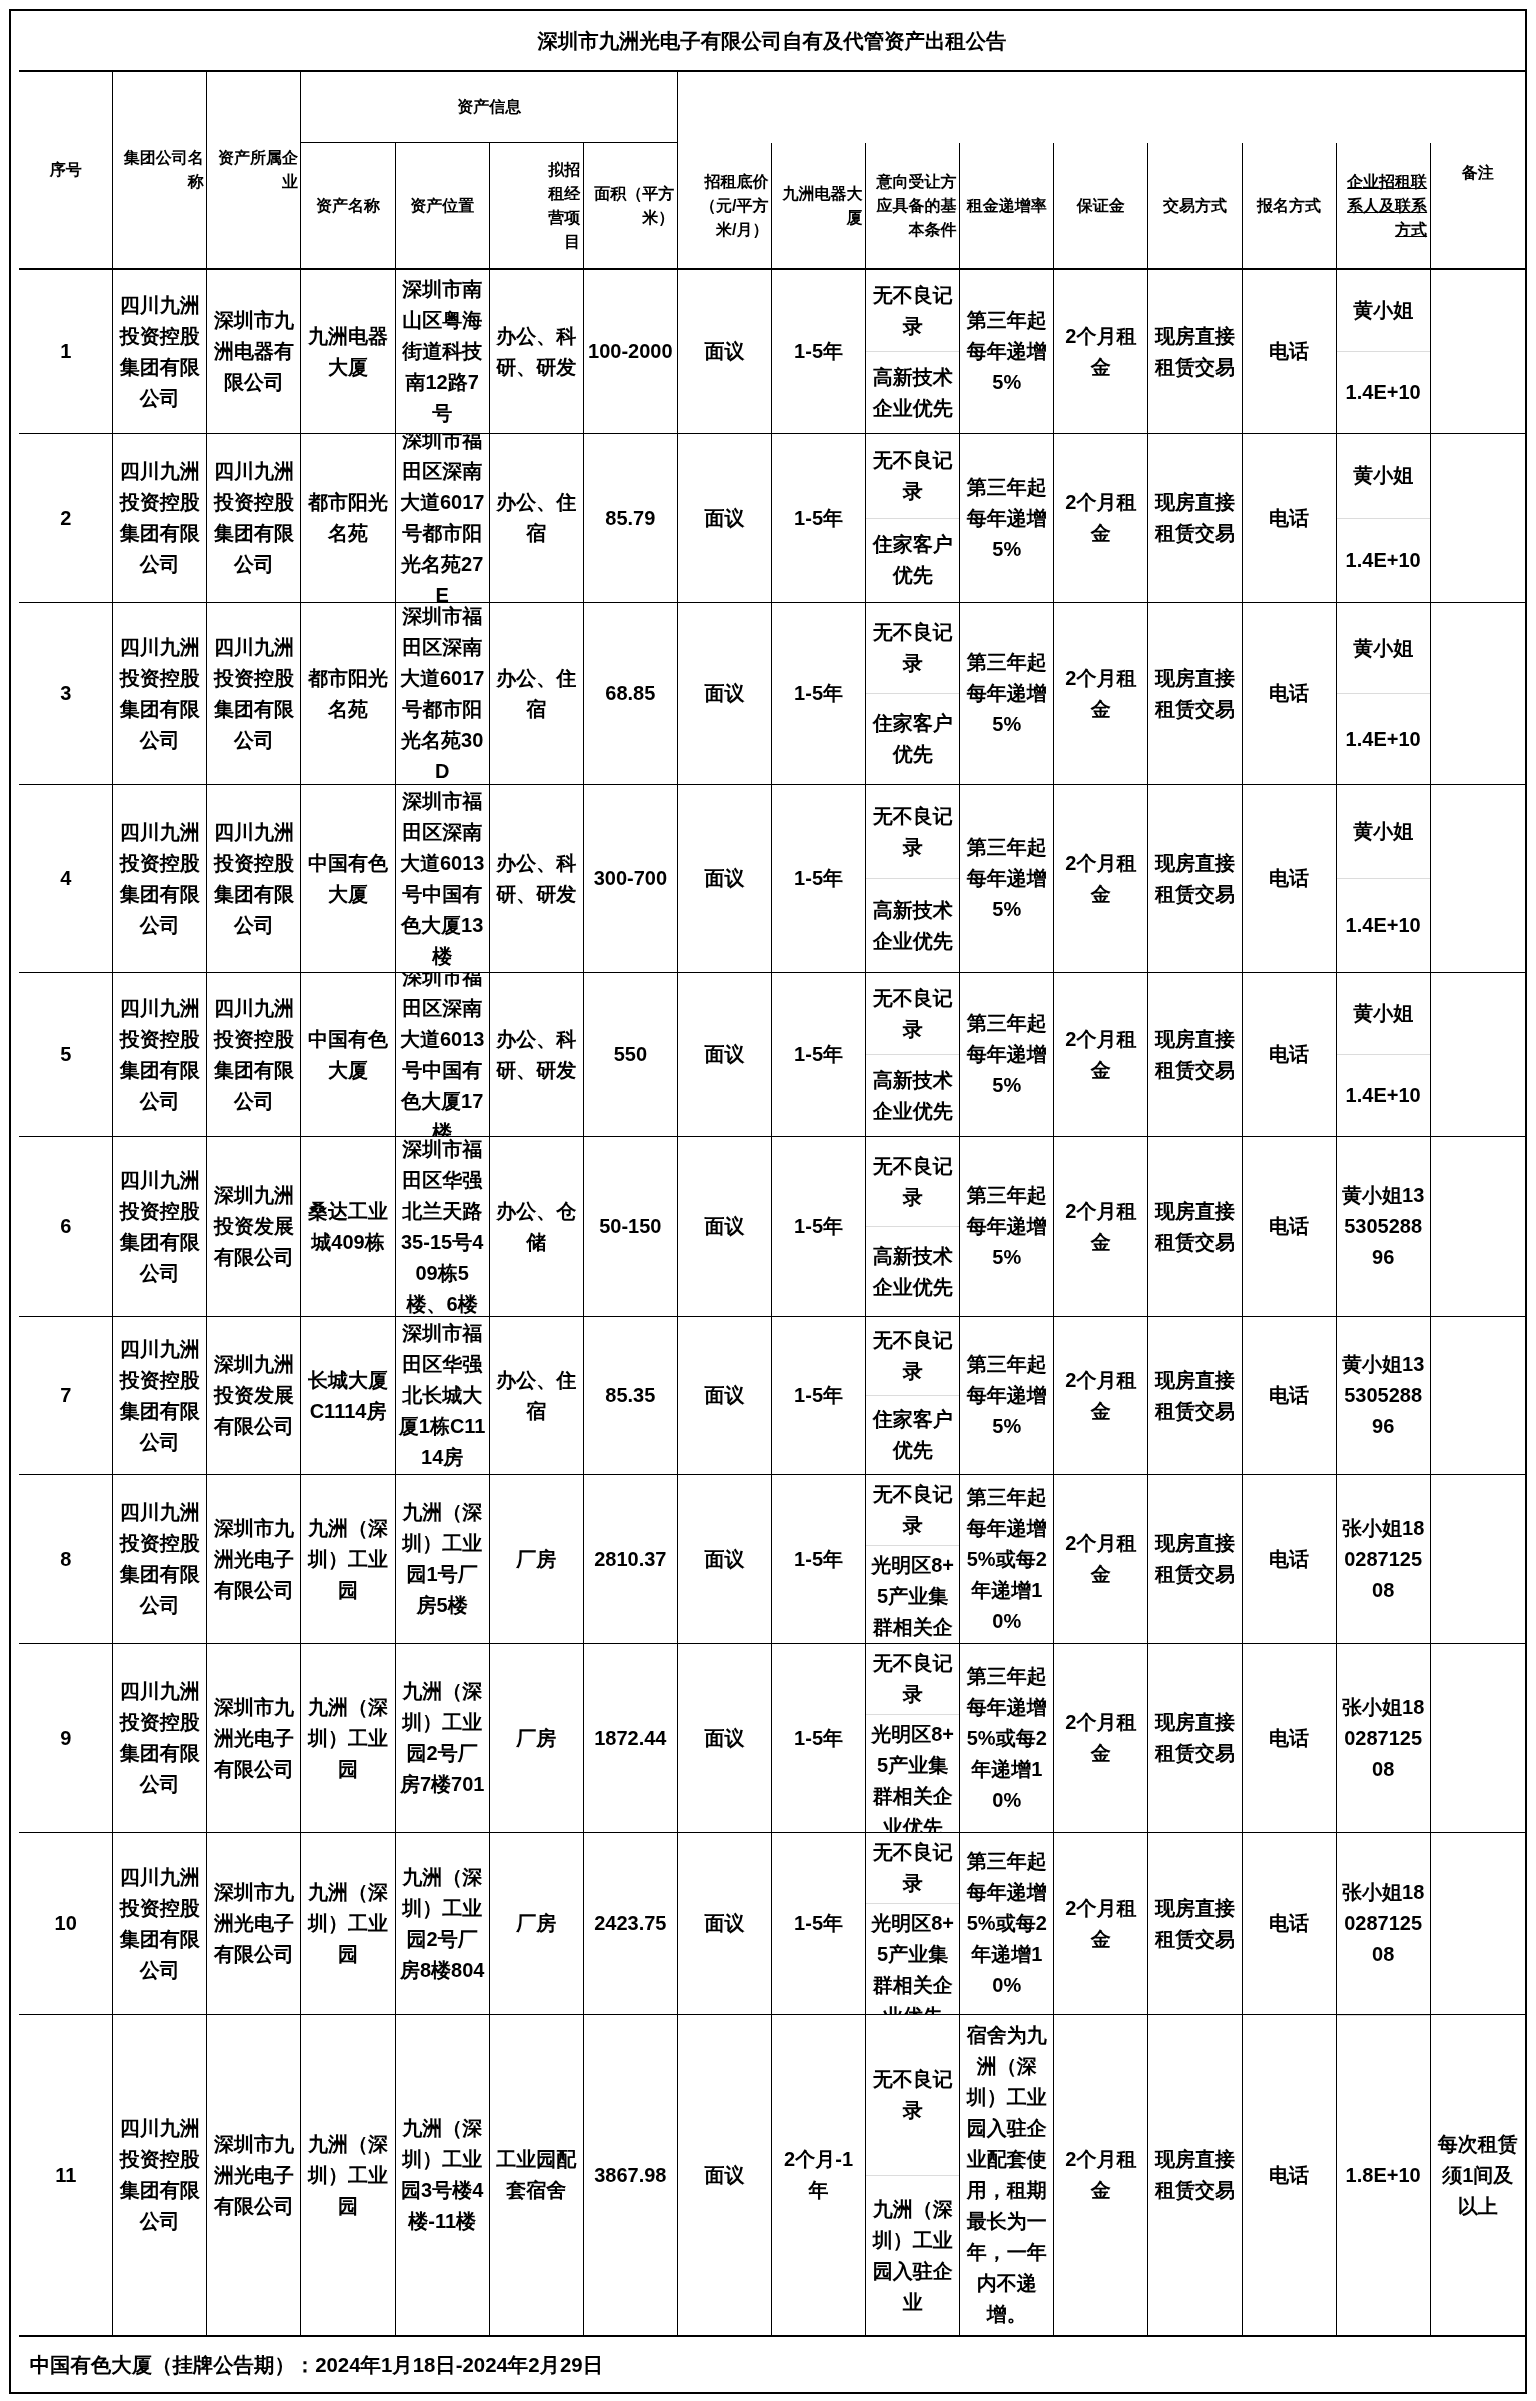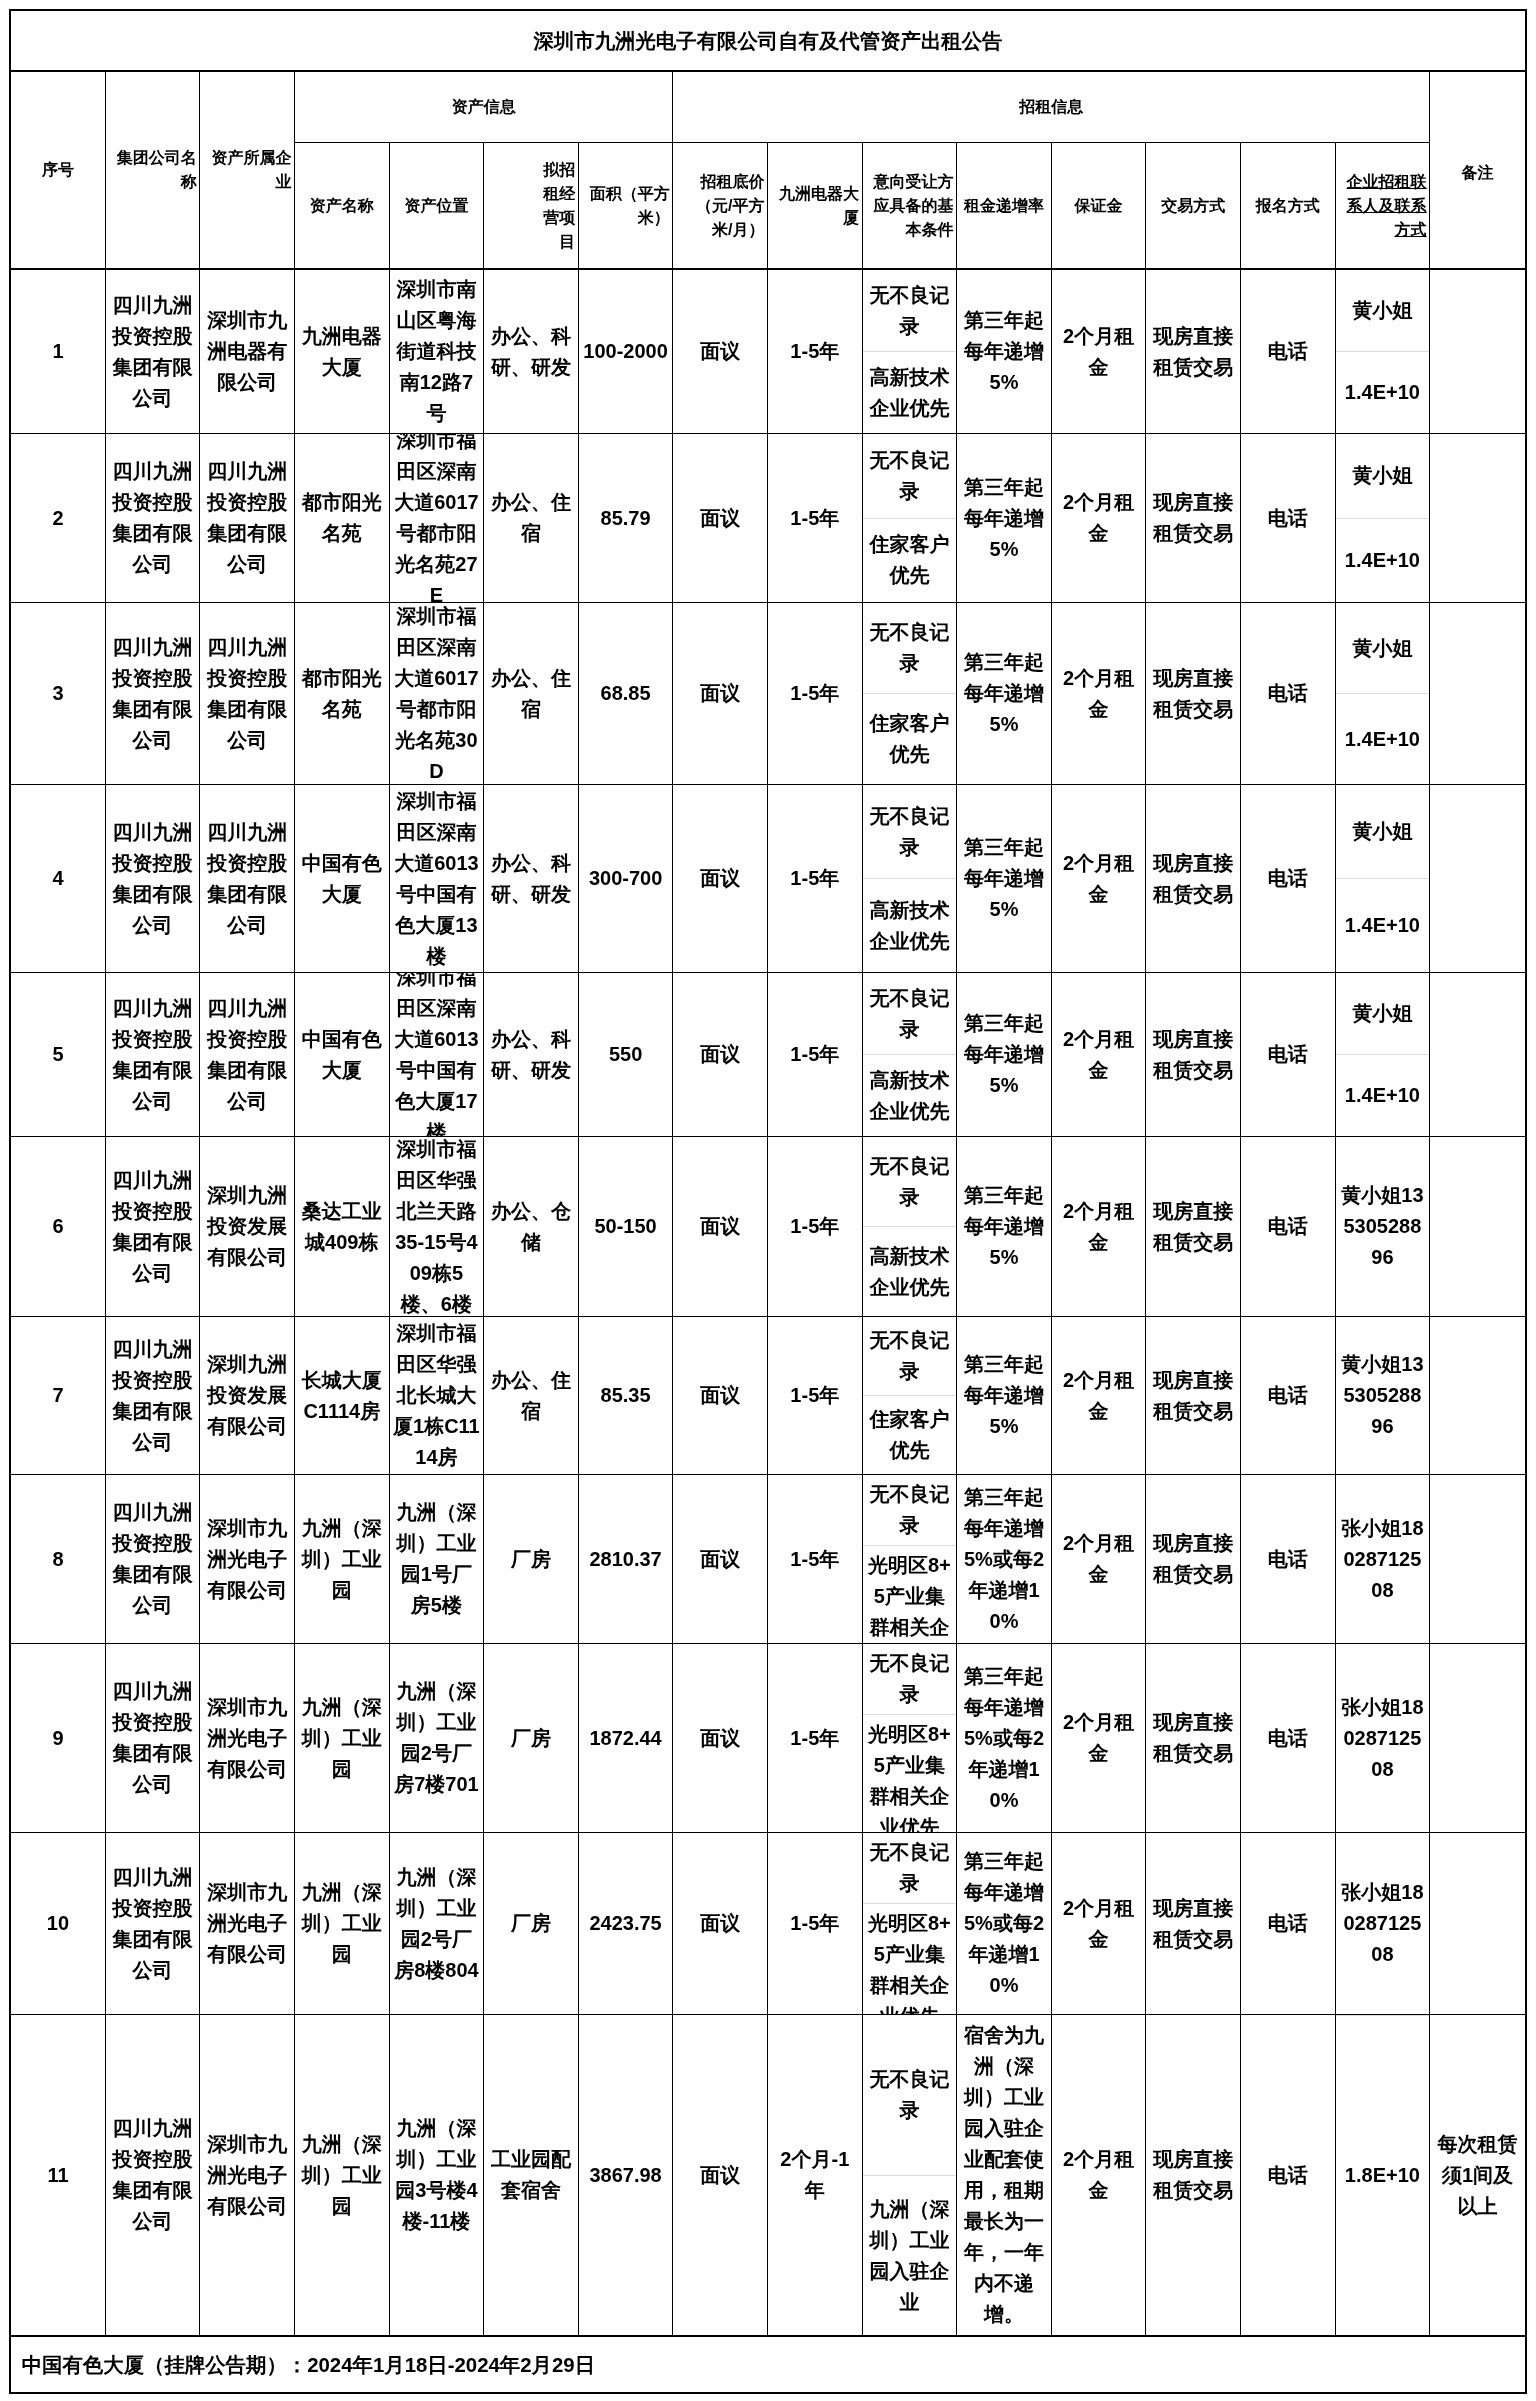--- a/index.html
+++ b/index.html
@@ -3,21 +3,21 @@
 <meta charset="utf-8">
 <style>
   html,body{margin:0;padding:0;}
   body{
     width:1536px;height:2401px;position:relative;background:#ffffff;color:#000;
     font-family:"Liberation Sans","DejaVu Sans",sans-serif;
     font-weight:600;
   }
   .table{
     position:absolute;left:9.2px;top:9.2px;right:9.2px;bottom:6.6px;
-    border:2.6px solid #000;display:flex;flex-direction:column;background:#fff;
+    border:2.6px solid #000;display:flex;flex-direction:column;background:#fff;padding-left:8px;
   }
   .title-row{
     flex:0 0 59px;border-bottom:2.6px solid #000;
     display:flex;align-items:center;justify-content:center;
     font-size:20.4px;
   }
   .header-grid{
     flex:0 0 auto;display:grid;grid-template-columns:repeat(16,1fr);
     grid-template-rows:71px 125px;border-bottom:2px solid #000;
   }
@@ -58,21 +58,20 @@
 
 <div class="table">
 
   <div class="title-row">深圳市九洲光电子有限公司自有及代管资产出租公告</div>
 
   <div class="header-grid">
     <div class="h span2" style="grid-column:1;">序号</div>
     <div class="h span2" style="grid-column:2;">集团公司名称</div>
     <div class="h span2" style="grid-column:3;">资产所属企业</div>
     <div class="h bb" style="grid-column:4/8;grid-row:1;">资产信息</div>
-    <div class="h bb" style="grid-column:8/16;grid-row:1;">招租信息</div>
     <div class="h span2 no-r" style="grid-column:16;margin-top:6px;">备注</div>
 
     <div class="h" style="grid-column:4;grid-row:2;">资产名称</div>
     <div class="h" style="grid-column:5;grid-row:2;font-family:Liberation Serif, serif;">资产位置</div>
     <div class="h" style="grid-column:6;grid-row:2;margin-left:48px;">拟招租经营项目</div>
     <div class="h" style="grid-column:7;grid-row:2;">面积（平方米）</div>
     <div class="h" style="grid-column:8;grid-row:2;">招租底价（元/平方米/月）</div>
     <div class="h" style="grid-column:9;grid-row:2;">九洲电器大厦</div>
     <div class="h" style="grid-column:10;grid-row:2;">意向受让方应具备的基本条件</div>
     <div class="h" style="grid-column:11;grid-row:2;">租金递增率</div>

